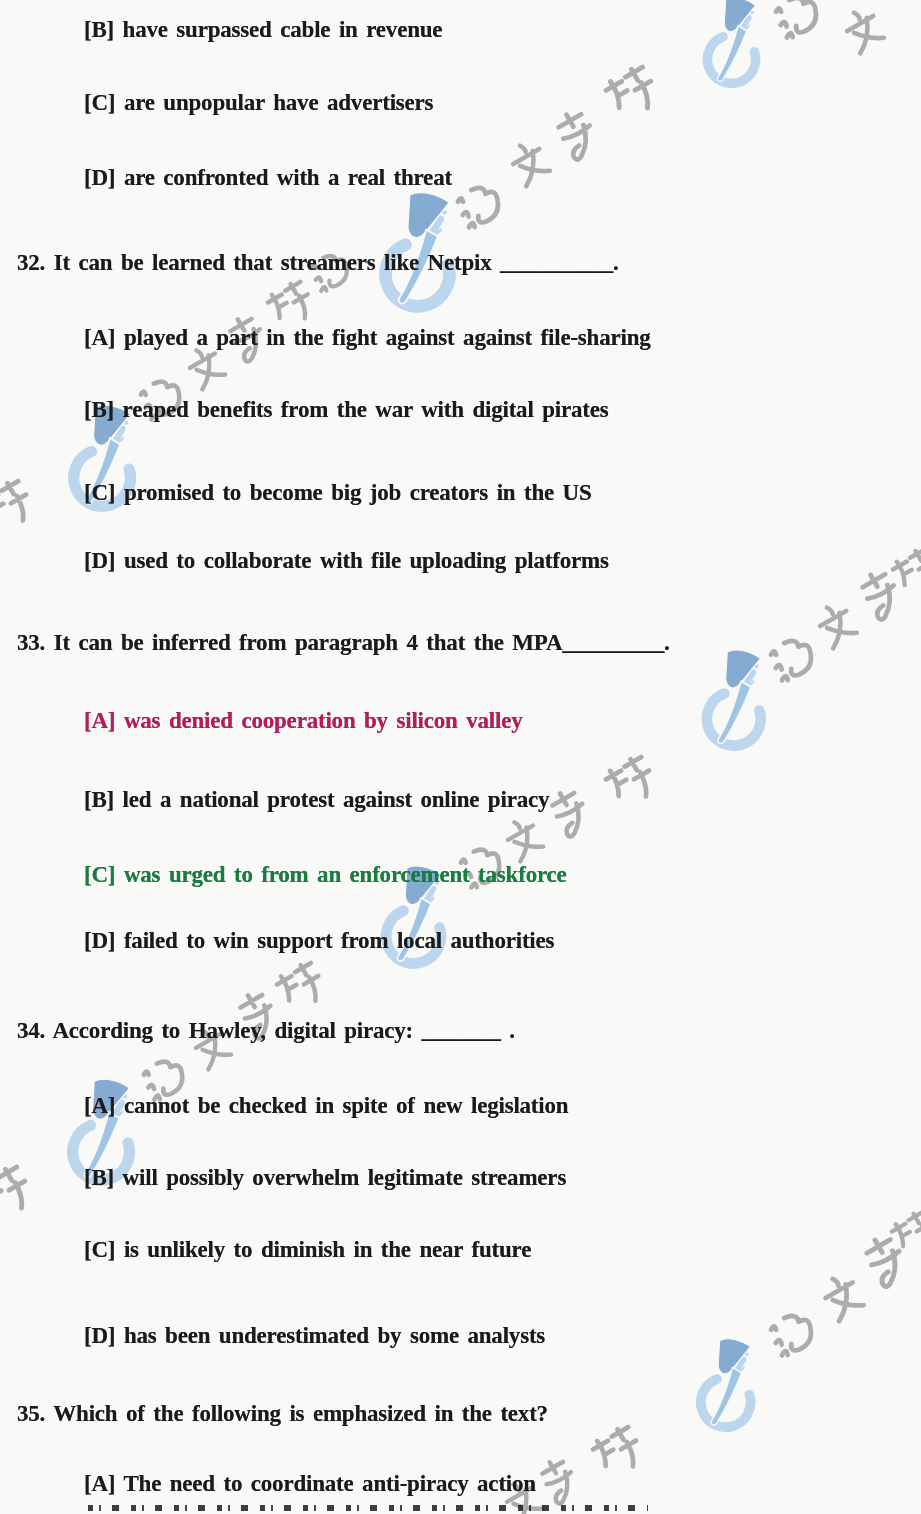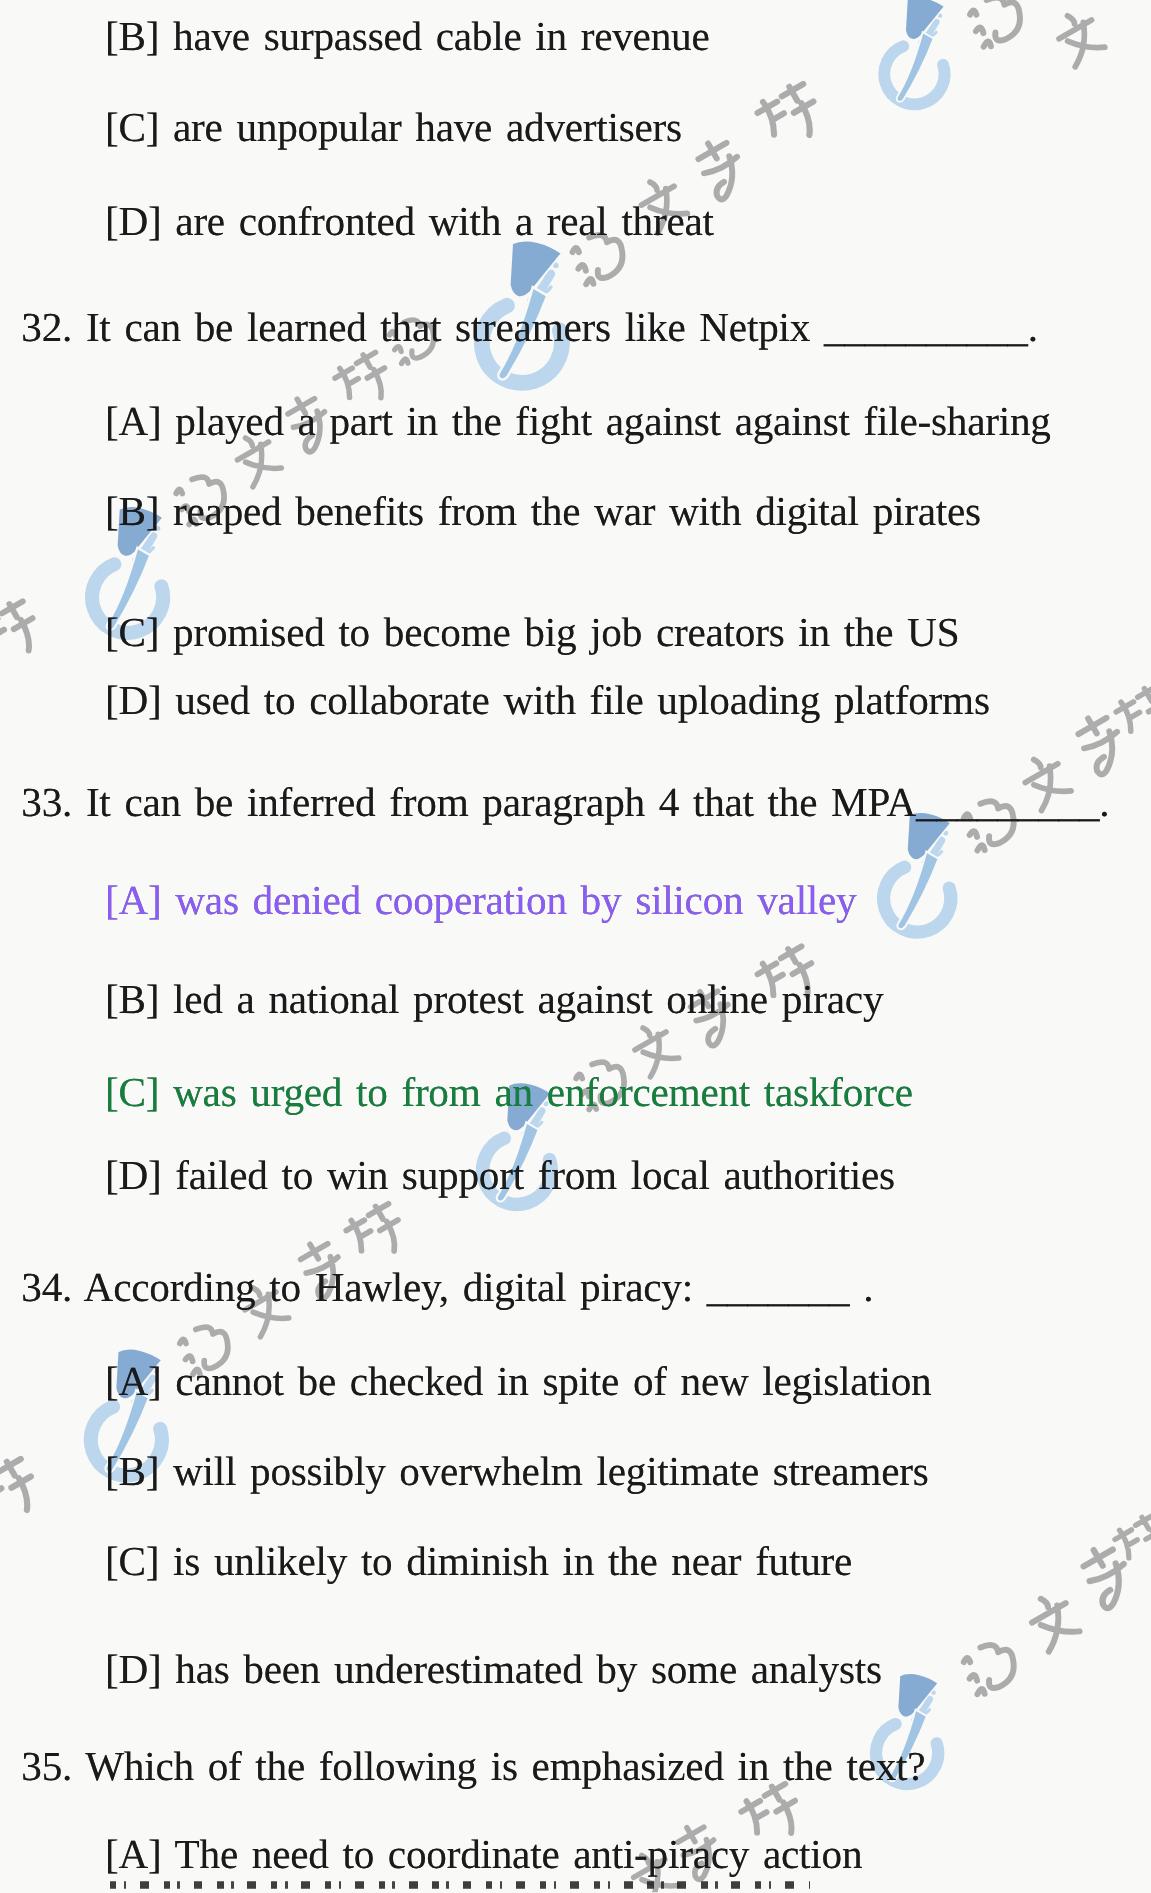--- a/index.html
+++ b/index.html
@@ -23,23 +23,24 @@
   .wm-c{
     position:absolute;opacity:.8;transform:rotate(-30deg);
   }
   .wm-c svg{display:block;width:100%;height:100%;}
   
   .text-layer{
     position:absolute;inset:0;z-index:2;
   }
   .line{
     position:absolute;white-space:nowrap;
-    font-size:33px;line-height:36px;letter-spacing:-0.2px;word-spacing:3px;
+    font-size:23px;line-height:36px;letter-spacing:-0.2px;word-spacing:3px;
     color:#1a1a1a;
     text-shadow:0 0 0.5px rgba(10,10,10,.6);
+    font-weight:bold;
   }
   .line.q{left:17px;}
   .line.opt{left:84px;}
   
   .cutoff{
     position:absolute;left:88px;top:1505px;width:560px;height:6px;z-index:2;
     background:
       repeating-linear-gradient(90deg,
         #1d1d1d 0 5px, transparent 5px 11px,
         #262626 11px 13px, transparent 13px 24px,
@@ -280,24 +281,24 @@
       </div>
     </div>
 
   <div class="text-layer">
     <div class="line opt" style="top: 12px; color: rgb(26, 26, 26);">[B] have surpassed cable in revenue</div>
     <div class="line opt" style="top: 85px; color: rgb(26, 26, 26);">[C] are unpopular have advertisers</div>
     <div class="line opt" style="top: 160px; color: rgb(26, 26, 26);">[D] are confronted with a real threat</div>
     <div class="line q" style="top: 245px; color: rgb(26, 26, 26);">32. It can be learned that streamers like Netpix __________.</div>
     <div class="line opt" style="top: 320px; color: rgb(26, 26, 26);">[A] played a part in the fight against against file-sharing</div>
     <div class="line opt" style="top: 392px; color: rgb(26, 26, 26);">[B] reaped benefits from the war with digital pirates</div>
-    <div class="line opt" style="top: 475px; color: rgb(26, 26, 26); margin-top: 14px;">[C] promised to become big job creators in the US</div>
+    <div class="line opt" style="top: 475px; color: rgb(26, 26, 26);">[C] promised to become big job creators in the US</div>
     <div class="line opt" style="top: 543px; color: rgb(26, 26, 26);">[D] used to collaborate with file uploading platforms</div>
     <div class="line q" style="top: 625px; color: rgb(26, 26, 26);">33. It can be inferred from paragraph 4 that the MPA_________.</div>
-    <div class="line opt" style="top: 703px; color: #8b5cf6; text-align: right;">[A] was denied cooperation by silicon valley</div>
+    <div class="line opt" style="top: 703px; color: #be185d; text-align: right;">[A] was denied cooperation by silicon valley</div>
     <div class="line opt" style="top: 782px; color: rgb(26, 26, 26);">[B] led a national protest against online piracy</div>
     <div class="line opt" style="top: 857px; color: #15803d;">[C] was urged to from an enforcement taskforce</div>
     <div class="line opt" style="top: 923px; color: rgb(26, 26, 26);">[D] failed to win support from local authorities</div>
     <div class="line q" style="top: 1013px; color: rgb(26, 26, 26);">34. According to Hawley, digital piracy: _______ .</div>
     <div class="line opt" style="top: 1088px; color: rgb(26, 26, 26);">[A] cannot be checked in spite of new legislation</div>
     <div class="line opt" style="top: 1160px; color: rgb(26, 26, 26);">[B] will possibly overwhelm legitimate streamers</div>
     <div class="line opt" style="top: 1318px; color: rgb(26, 26, 26);">[D] has been underestimated by some analysts</div>
     <div class="line opt" style="top: 1232px; color: rgb(26, 26, 26);">[C] is unlikely to diminish in the near future</div>
     <div class="line q" style="top: 1396px; color: rgb(26, 26, 26);">35. Which of the following is emphasized in the text?</div>
     <div class="line opt" style="top: 1466px; color: rgb(26, 26, 26);">[A] The need to coordinate anti-piracy action</div>

